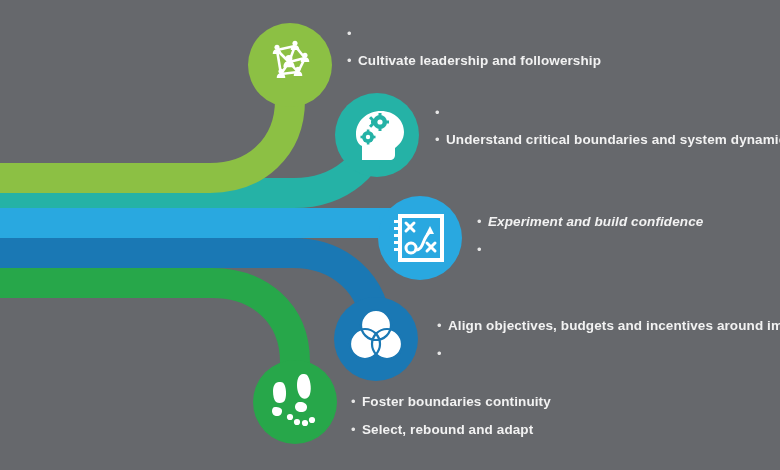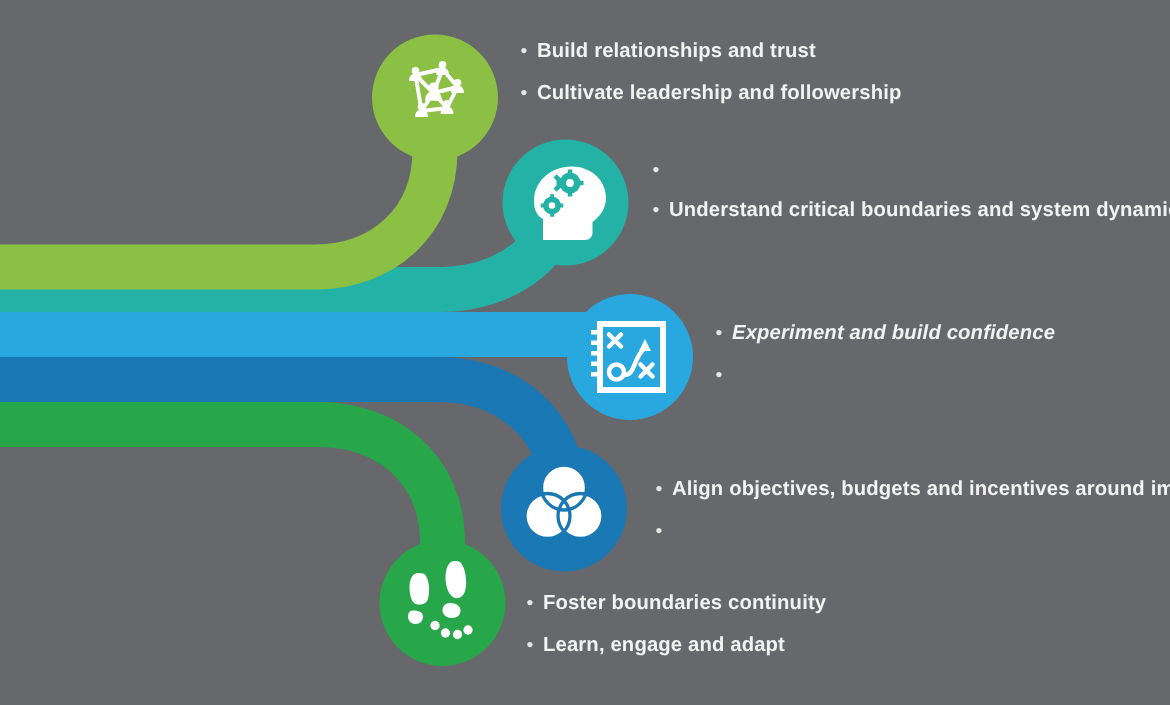--- a/index.html
+++ b/index.html
@@ -200,21 +200,20 @@
             <path d="M -5.6,5.2 C -5.6,0.6 -3,-1 0,-1 C 3,-1 5.6,0.6 5.6,5.2 Z"></path>
           </g>
         </g>
       </g>
     </g>
   </svg>
 
   <div class="text-block" id="text-1">
     <div class="bullet-row">
       <span class="bullet-dot">•</span>
-      <span class="bullet-text semi">Build relationships and trust</span>
     </div>
     <div class="bullet-row">
       <span class="bullet-dot">•</span>
       <span class="bullet-text semi">Cultivate leadership and followership</span>
     </div>
   </div>
 
   <div class="text-block" id="text-2">
     <div class="bullet-row">
       <span class="bullet-dot">•</span>
@@ -245,17 +244,17 @@
     </div>
   </div>
 
   <div class="text-block" id="text-5">
     <div class="bullet-row">
       <span class="bullet-dot">•</span>
       <span class="bullet-text semi">Foster boundaries continuity</span>
     </div>
     <div class="bullet-row">
       <span class="bullet-dot">•</span>
-      <span class="bullet-text semi">Learn, engage and adapt</span>
+      <span class="bullet-text semi">Select, rebound and adapt</span>
     </div>
   </div>
 
 </div>
 
 </body></html>

